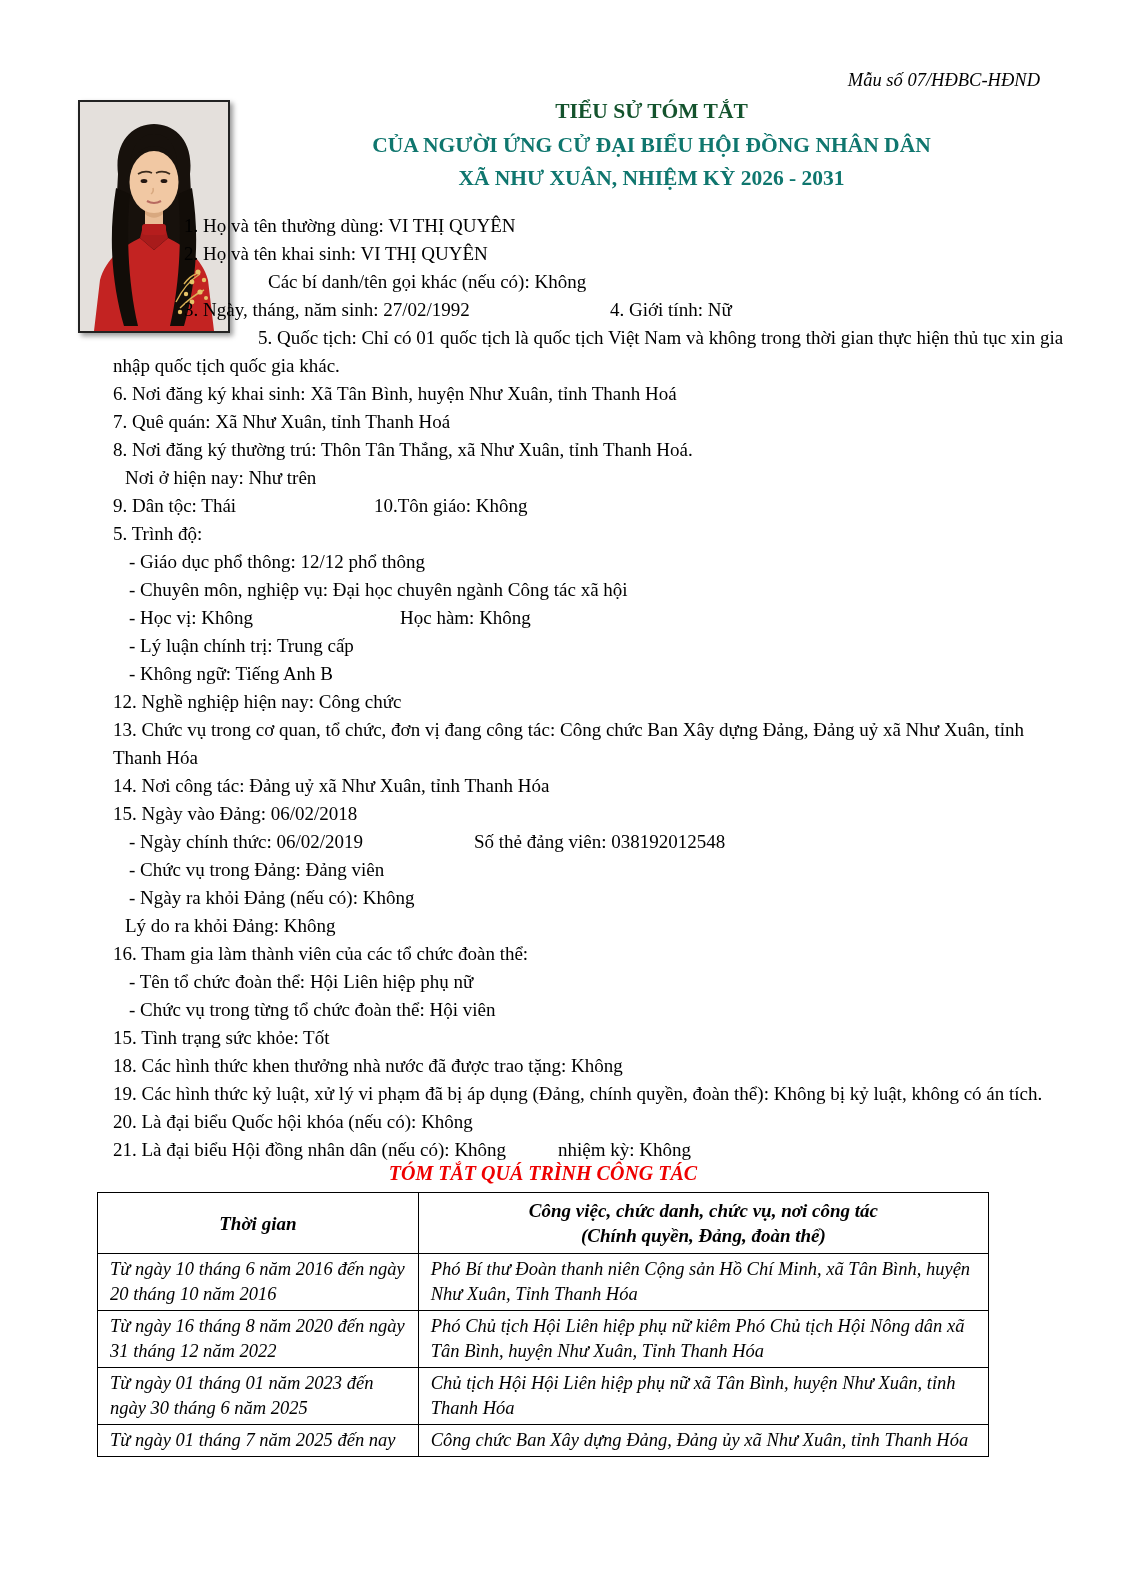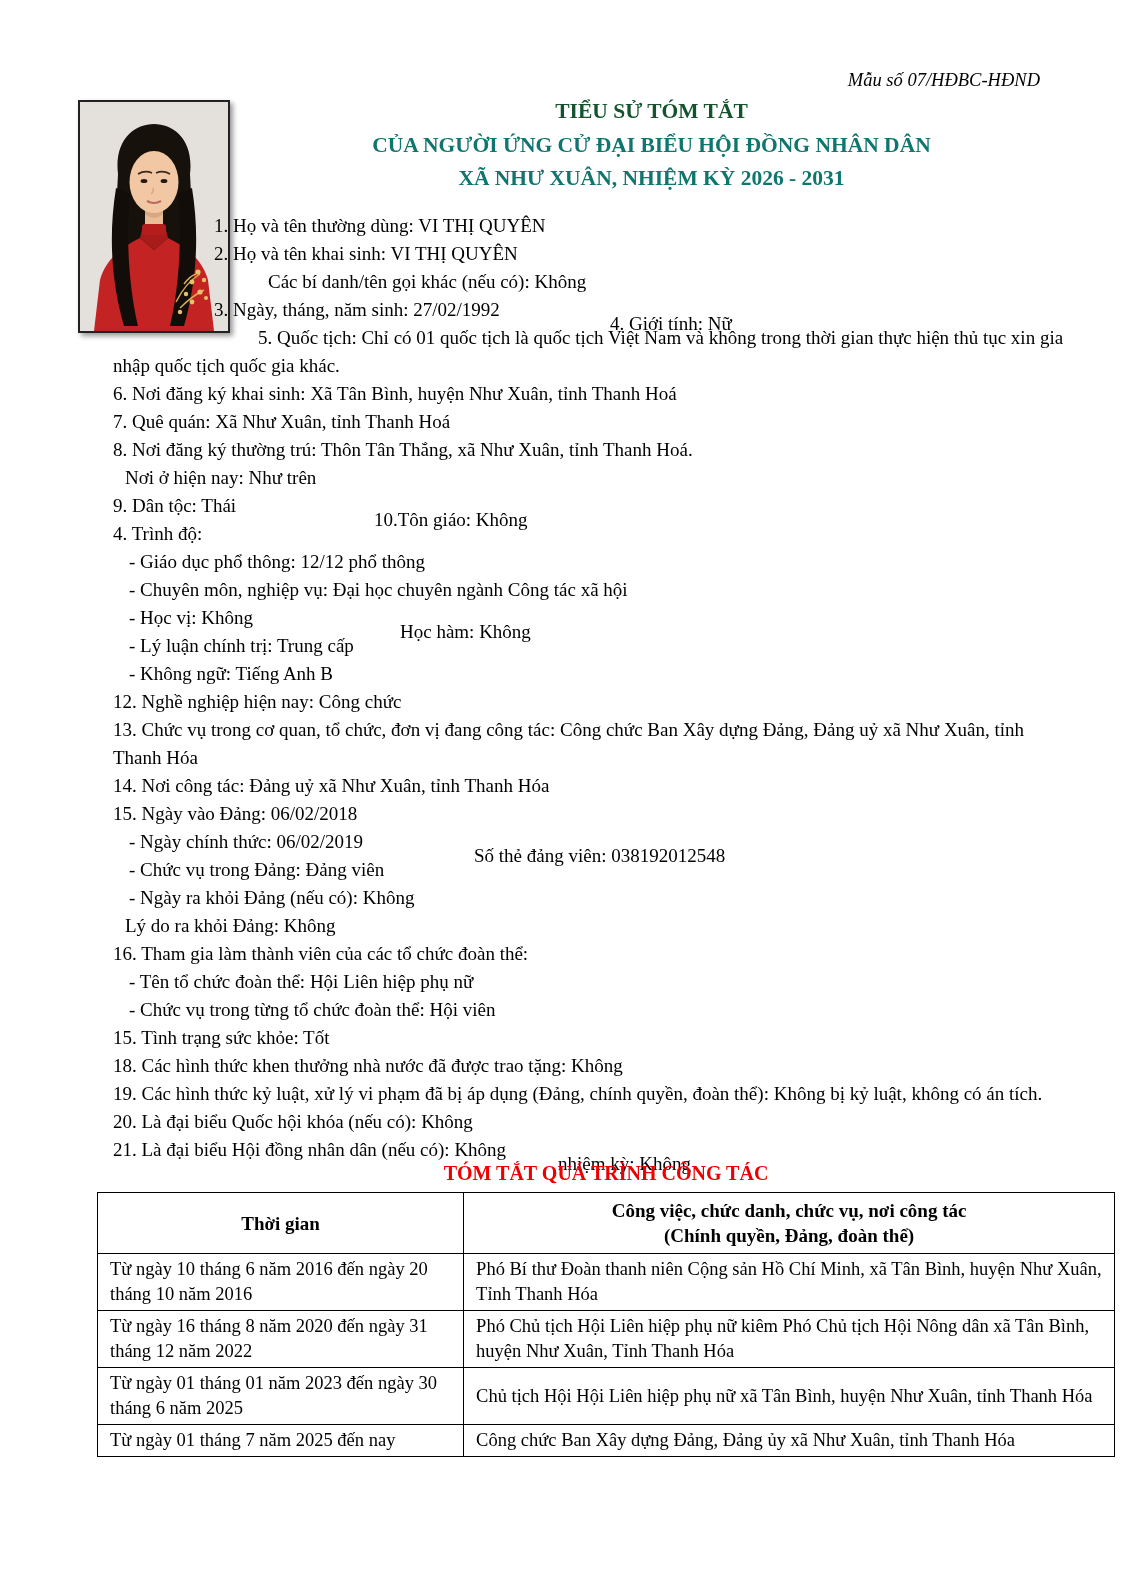--- a/index.html
+++ b/index.html
@@ -26,33 +26,33 @@
   }
   .title-red  { color:#14532d; font-size:21.5px; line-height:24px; margin:0 0 10px 0; }
   .title-blue { color:#0f766e; font-size:21.5px; line-height:24px; margin:0 0 9px 0; }
   
   .body {
     position:absolute; left:113px; top:212px; width:952px;
     font-size:19px; line-height:28px;
   }
   .line { position:relative; margin:0; }
   .nw { white-space:nowrap; }
-  .ph   { padding-left:101px; }   
+  .ph   { padding-left:71px; }   
   .ph-b { padding-left:155px; }
   .i5   { text-indent:145px; }
   .sub  { padding-left:16px; }
   .sub-n{ padding-left:12px; }
-  .c2 { position:absolute; top:0; white-space:nowrap;margin-top:14px; }
+  .c2 { position:absolute; top:0; white-space:nowrap; }
   .c2-sex  { left:497px; }
   .c2-rel  { left:261px; }
   .c2-deg  { left:287px; }
   .c2-card { left:361px; }
   .c2-term { left:445px; }
   
-  .section2 { position:absolute; left:97px; top:1162px; width:1018px; }
+  .section2 { position:absolute; left:97px; top:1162px; width:892px;font-style:italic; }
   .section-title {
     text-align:center; color:#ee0000; font-weight:bold;
     font-size:20px; margin:0 0 7px 0;
   }
   table.work { width:100%; border-collapse:collapse; table-layout:fixed; font-size:18.5px; }
   table.work th, table.work td { border:1.6px solid #000; box-sizing:border-box; }
   table.work th {
     font-weight:bold; text-align:center; vertical-align:middle;
     padding:5px 8px; line-height:25px; font-size:19px;
   }
@@ -124,21 +124,21 @@
     <div class="line ph nw">1. Họ và tên thường dùng: VI THỊ QUYÊN</div>
     <div class="line ph nw">2. Họ và tên khai sinh: VI THỊ QUYÊN</div>
     <div class="line ph-b nw">Các bí danh/tên gọi khác (nếu có): Không</div>
     <div class="line ph nw"><span>3. Ngày, tháng, năm sinh: 27/02/1992</span><span class="c2 c2-sex">4. Giới tính:  Nữ</span></div>
     <div class="line i5">5. Quốc tịch: Chỉ có 01 quốc tịch là quốc tịch Việt Nam và không trong thời gian thực hiện thủ tục xin gia nhập quốc tịch quốc gia khác.</div>
     <div class="line nw">6. Nơi đăng ký khai sinh: Xã Tân Bình, huyện Như Xuân, tỉnh Thanh Hoá</div>
     <div class="line nw">7. Quê quán: Xã Như Xuân, tỉnh Thanh Hoá</div>
     <div class="line nw">8. Nơi đăng ký thường trú: Thôn Tân Thắng, xã Như Xuân, tỉnh Thanh Hoá.</div>
     <div class="line sub-n nw">Nơi ở hiện nay: Như trên</div>
     <div class="line nw"><span>9. Dân tộc: Thái</span><span class="c2 c2-rel">10.Tôn giáo:  Không</span></div>
-    <div class="line nw">4. Trình độ:</div>
+    <div class="line nw">5. Trình độ:</div>
     <div class="line sub nw">- Giáo dục phổ thông: 12/12 phổ thông</div>
     <div class="line sub nw">- Chuyên môn, nghiệp vụ: Đại học chuyên ngành Công tác xã hội</div>
     <div class="line sub nw"><span>- Học vị: Không</span><span class="c2 c2-deg">Học hàm: Không</span></div>
     <div class="line sub nw">- Lý luận chính trị: Trung cấp</div>
     <div class="line sub nw">- Không ngữ: Tiếng Anh B</div>
     <div class="line nw">12. Nghề nghiệp hiện nay: Công chức</div>
     <div class="line">13. Chức vụ trong cơ quan, tổ chức, đơn vị đang công tác: Công chức Ban Xây dựng Đảng, Đảng uỷ xã Như Xuân, tỉnh Thanh Hóa</div>
     <div class="line nw">14. Nơi công tác: Đảng uỷ xã Như Xuân, tỉnh Thanh Hóa</div>
     <div class="line nw">15. Ngày vào Đảng:   06/02/2018</div>
     <div class="line sub nw"><span>- Ngày chính thức: 06/02/2019</span><span class="c2 c2-card">Số thẻ đảng viên: 038192012548</span></div>

